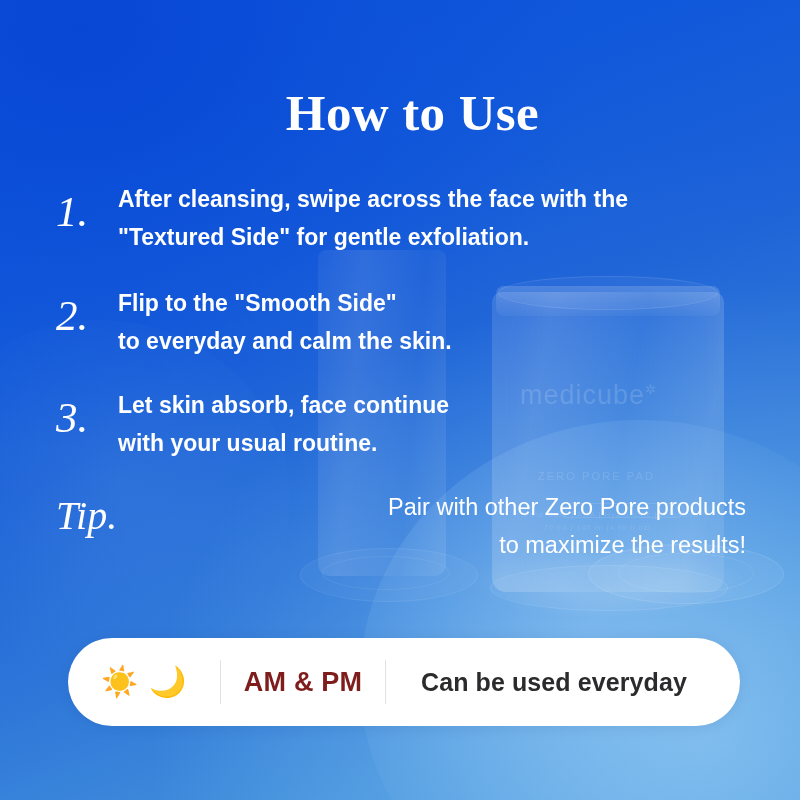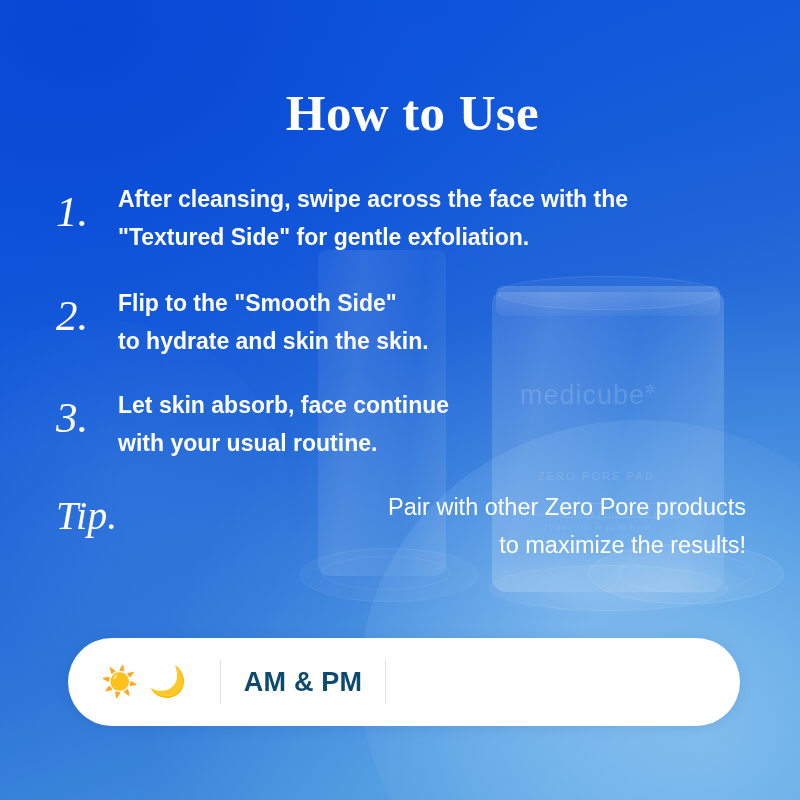--- a/index.html
+++ b/index.html
@@ -240,21 +240,21 @@
     flex:0 0 auto;
     width:1px; height:44px;
     background:#e2e2e4;
   }
   .banner-ampm {
     flex:0 0 auto;
     width:164px;
     text-align:center;
     font-size:27px;
     font-weight:700;
-    color:#0c4a6e;
+    color:#7f1d1d;
     letter-spacing:0.2px;
   }
   .banner-note {
     flex:1 1 auto;
     text-align:center;
     font-size:25px;
     font-weight:700;
     color:#2b2b2d;
     letter-spacing:0.1px;
     padding-right:18px;
@@ -302,21 +302,21 @@
         <div class="step-text">
           <span class="ln">After cleansing, swipe across the face with the</span>
           <span class="ln">"Textured Side" for gentle exfoliation.</span>
         </div>
       </div>
 
       <div class="step s2">
         <div class="marker">2.</div>
         <div class="step-text">
           <span class="ln">Flip to the "Smooth Side"</span>
-          <span class="ln">to hydrate and skin the skin.</span>
+          <span class="ln">to everyday and calm the skin.</span>
         </div>
       </div>
 
       <div class="step s3">
         <div class="marker">3.</div>
         <div class="step-text">
           <span class="ln">Let skin absorb, face continue</span>
           <span class="ln">with your usual routine.</span>
         </div>
       </div>
@@ -332,16 +332,17 @@
     </div>
 
     <div class="banner">
       <div class="banner-icons">
         <span>☀️</span>
         <span>🌙</span>
       </div>
       <div class="divider"></div>
       <div class="banner-ampm">AM &amp; PM</div>
       <div class="divider"></div>
+      <div class="banner-note">Can be used everyday</div>
     </div>
 
   </div>
 </div>
 
 </body></html>

